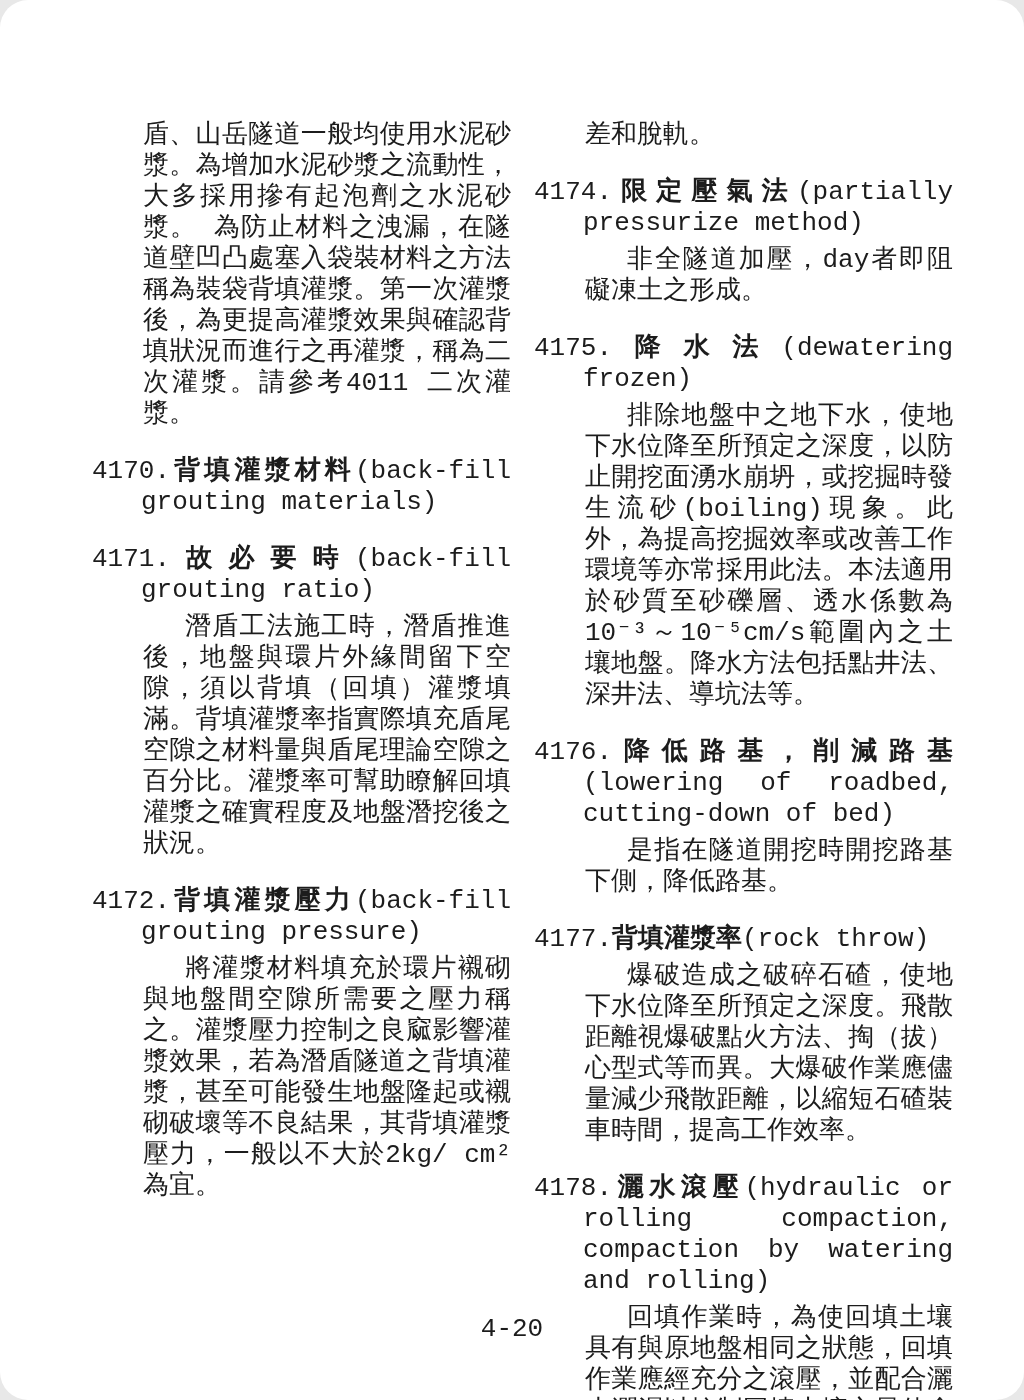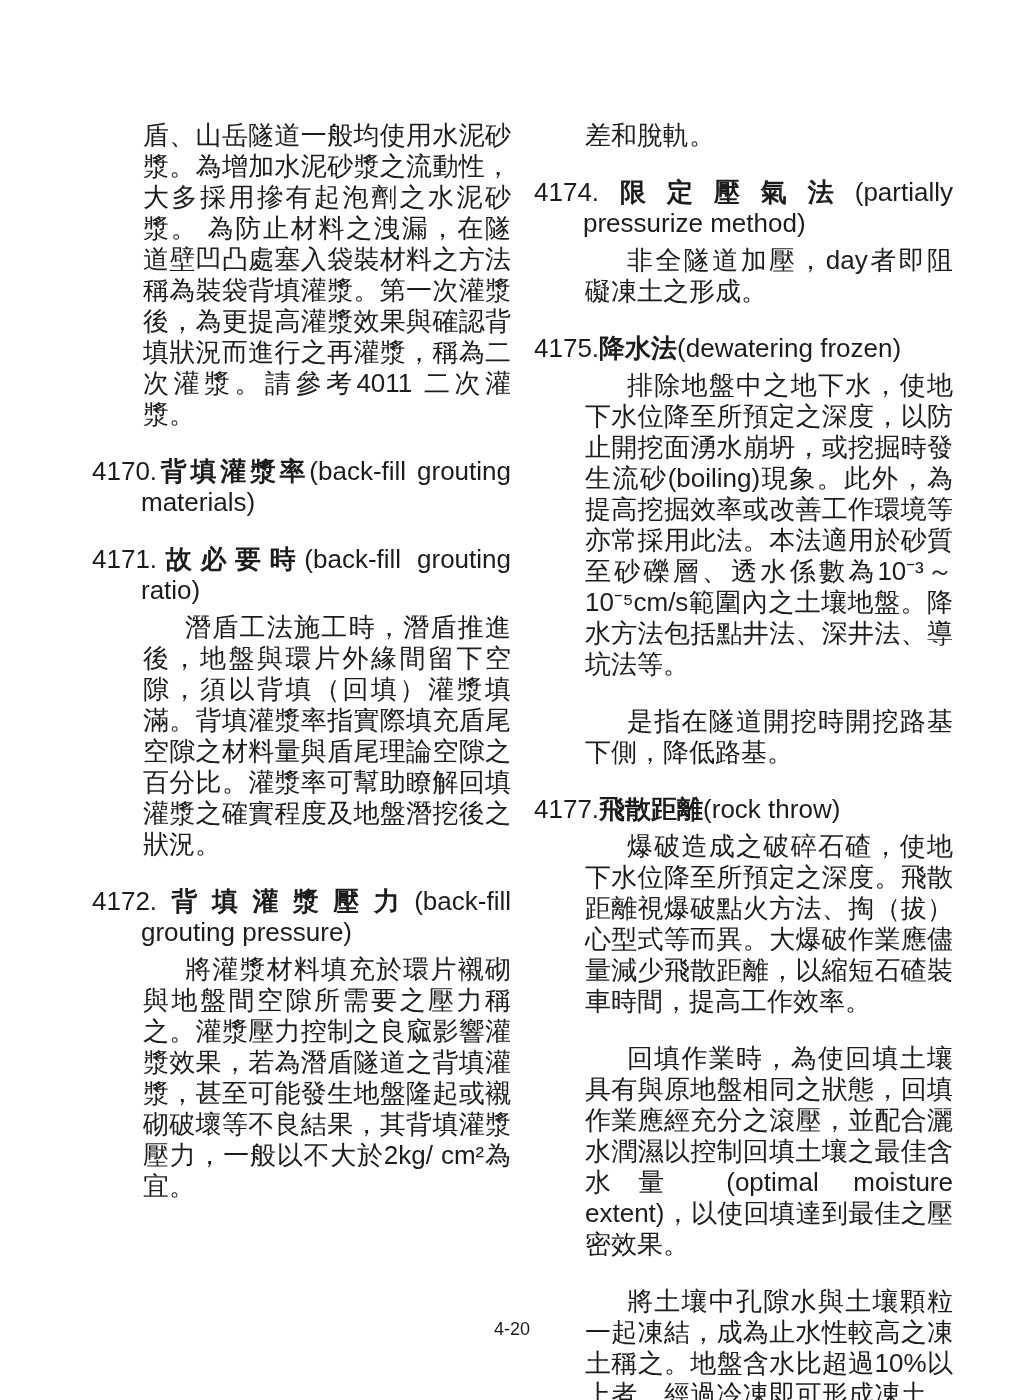--- a/index.html
+++ b/index.html
@@ -1,23 +1,24 @@
 <!DOCTYPE html>
 <html><head>
 <meta charset="utf-8">
 <style>
   html, body { margin: 0; padding: 0; background: #e8e8e8; }
   .page {
     position: relative;
     width: 1024px;
     height: 1400px;
     background: #ffffff;
-    font-family: Liberation Sans, sans-serif;
+    font-family: Liberation Mono, monospace;
     color: #1c1c1c;
     overflow: hidden;
+    border-radius: 28px;
   }
   .columns {
     position: absolute;
     top: 120px;
     left: 92px;
     width: 861px;
     display: flex;
     gap: 23px;
   }
   .col {
@@ -41,35 +42,35 @@
     margin: 0;
     padding-left: 51px;
     text-indent: 0;
   }
   .footer {
     position: absolute;
     top: 1314px;
     left: 0;
     width: 100%;
     text-align: center;
-    font-size: 18px;
+    font-size: 26px;
     line-height: 31px;
   }
 </style>
 </head>
 <body>
 
 <div class="page">
   <div class="columns">
 
     <div class="col">
       <p class="cont">盾、山岳隧道一般均使用水泥砂漿。為增加水泥砂漿之流動性，大多採用摻有起泡劑之水泥砂漿。 為防止材料之洩漏，在隧道壁凹凸處塞入袋裝材料之方法稱為裝袋背填灌漿。第一次灌漿後，為更提高灌漿效果與確認背填狀況而進行之再灌漿，稱為二次灌漿。請參考4011 二次灌漿。</p>
 
       <div class="entry">
-        <div class="heading"><span class="num">4170.</span><span class="term">背填灌漿率</span><span class="eng">(back-fill grouting materials)</span></div>
+        <div class="heading"><span class="num">4170.</span><span class="term">背填灌漿材料</span><span class="eng">(back-fill grouting materials)</span></div>
       </div>
 
       <div class="entry">
         <div class="heading"><span class="num">4171.</span><span class="term">故必要時</span><span class="eng">(back-fill grouting ratio)</span></div>
         <p class="body">潛盾工法施工時，潛盾推進後，地盤與環片外緣間留下空隙，須以背填（回填）灌漿填滿。背填灌漿率指實際填充盾尾空隙之材料量與盾尾理論空隙之百分比。灌漿率可幫助瞭解回填灌漿之確實程度及地盤潛挖後之狀況。</p>
       </div>
 
       <div class="entry">
         <div class="heading"><span class="num">4172.</span><span class="term">背填灌漿壓力</span><span class="eng">(back-fill grouting pressure)</span></div>
         <p class="body">將灌漿材料填充於環片襯砌與地盤間空隙所需要之壓力稱之。灌漿壓力控制之良窳影響灌漿效果，若為潛盾隧道之背填灌漿，甚至可能發生地盤隆起或襯砌破壞等不良結果，其背填灌漿壓力，一般以不大於2kg/ cm²為宜。</p>
@@ -84,29 +85,31 @@
         <div class="heading"><span class="num">4174.</span><span class="term">限定壓氣法</span><span class="eng">(partially pressurize method)</span></div>
         <p class="body">非全隧道加壓，day者即阻礙凍土之形成。</p>
       </div>
 
       <div class="entry">
         <div class="heading"><span class="num">4175.</span><span class="term">降水法</span><span class="eng">(dewatering frozen)</span></div>
         <p class="body">排除地盤中之地下水，使地下水位降至所預定之深度，以防止開挖面湧水崩坍，或挖掘時發生流砂(boiling)現象。此外，為提高挖掘效率或改善工作環境等亦常採用此法。本法適用於砂質至砂礫層、透水係數為10⁻³～10⁻⁵cm/s範圍內之土壤地盤。降水方法包括點井法、深井法、導坑法等。</p>
       </div>
 
       <div class="entry">
+        <div class="heading"><span class="num">4176.</span><span class="term">降低路基，削減路基</span><span class="eng">(lowering of roadbed, cutting-down of bed)</span></div>
         <p class="body">是指在隧道開挖時開挖路基下側，降低路基。</p>
       </div>
 
       <div class="entry">
-        <div class="heading"><span class="num">4177.</span><span class="term">飛散距離</span><span class="eng">(rock throw)</span></div>
+        <div class="heading"><span class="num">4177.</span><span class="term">背填灌漿率</span><span class="eng">(rock throw)</span></div>
         <p class="body">爆破造成之破碎石碴，使地下水位降至所預定之深度。飛散距離視爆破點火方法、掏（拔）心型式等而異。大爆破作業應儘量減少飛散距離，以縮短石碴裝車時間，提高工作效率。</p>
       </div>
 
       <div class="entry">
+        <div class="heading"><span class="num">4178.</span><span class="term">灑水滾壓</span><span class="eng">(hydraulic or rolling compaction, compaction by watering and rolling)</span></div>
         <p class="body">回填作業時，為使回填土壤具有與原地盤相同之狀態，回填作業應經充分之滾壓，並配合灑水潤濕以控制回填土壤之最佳含水量 (optimal moisture extent)，以使回填達到最佳之壓密效果。</p>
       </div>
 
       <div class="entry">
         <p class="body">將土壤中孔隙水與土壤顆粒一起凍結，成為止水性較高之凍土稱之。地盤含水比超過10%以上者，經過冷凍即可形成凍土，但地下水流速超過1～5 m/day者即阻礙凍土之形成，故必要時</p>
       </div>
     </div>
 
   </div>
 

